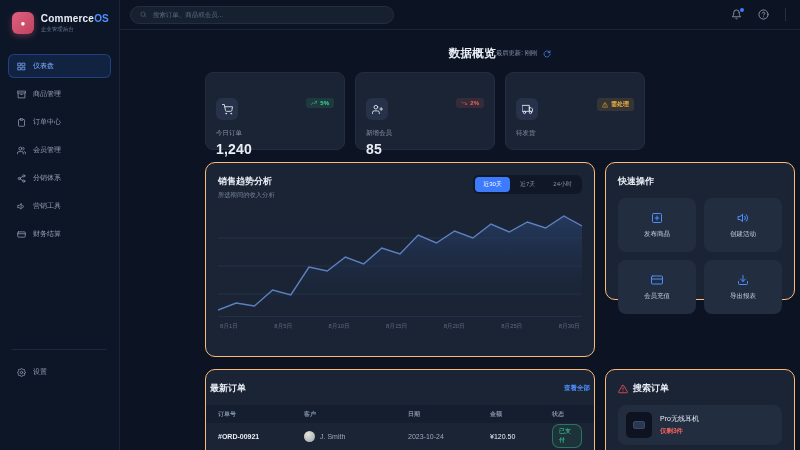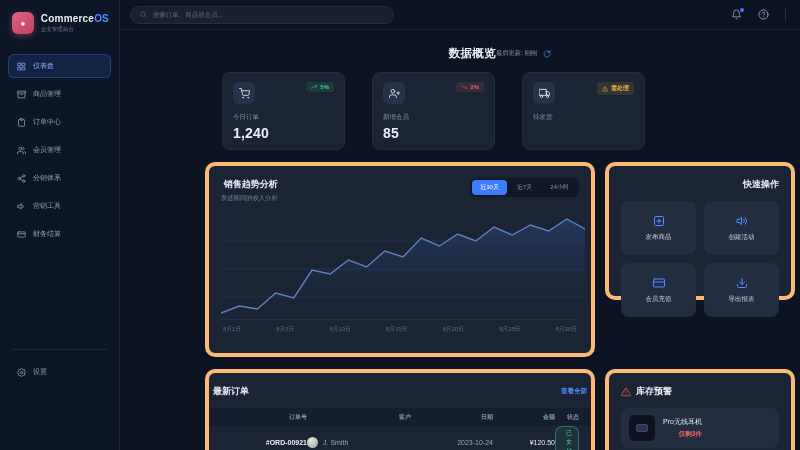--- a/index.html
+++ b/index.html
@@ -39,34 +39,34 @@
   .top-div { width:1px; height:13px; background:#243049; }
 
   
   .main { flex:1; padding:16px 5px 0 85px; overflow:hidden; }
   .page-head { display:flex; align-items:center; justify-content:center; }
   .page-title { font-size:11.5px; font-weight:bold; letter-spacing:.3px; }
   .updated { display:flex; align-items:center; gap:6px; font-size:6.3px; color:#8694aa; }
   .updated svg { width:8px; height:8px; color:#4f8efd; cursor:pointer; }
 
   .cards { margin-top:11px; display:grid; grid-template-columns:repeat(4,1fr); gap:10px; }
-  .card { background:#1b2434; border:1px solid #222d42; border-radius:8px; padding:9px 10px; height:78px;margin-left:17px; }
+  .card { background:#1b2434; border:1px solid #222d42; border-radius:8px; padding:25px 10px; height:78px; }
   .card-top { display:flex; justify-content:space-between; align-items:flex-start; }
   .tile { width:22px; height:22px; border-radius:6px; background:#27324a; color:#dbe4f0; display:flex; align-items:center; justify-content:center; }
   .tile svg { width:11px; height:11px; }
   .badge { display:flex; align-items:center; gap:3px; font-size:6px; padding:2px 5px; border-radius:3px; font-weight:bold; }
   .badge svg { width:6px; height:6px; }
   .badge.up   { color:#3ddc97; background:rgba(61,220,151,.12); }
   .badge.down { color:#f3655f; background:rgba(243,101,95,.12); }
   .badge.warn { color:#f3b13f; background:rgba(243,177,63,.12); }
   .card-label { margin-top:9px; font-size:6.5px; color:#8694aa; }
   .card-value { margin-top:3px; font-size:14px; font-weight:bold; letter-spacing:.2px; }
 
   .mid-row { margin-top:12px; display:grid; grid-template-columns:390px 1fr; gap:10px; }
-  .panel { background:#1b2434; border:4px solid #fdba74; border-radius:10px;text-align:right; }
+  .panel { background:#1b2434; border:1px solid #fdba74; border-radius:10px; }
   .chart-panel { padding:12px; height:195px; }
   .chart-head { display:flex; justify-content:space-between; align-items:flex-start; }
   .panel-title { font-size:9px; font-weight:bold; }
   .panel-sub { font-size:6.3px; color:#76849a; margin-top:3px; }
   .seg { display:flex; gap:2px; background:#101827; border-radius:6px; padding:2px; }
   .seg-btn { font-size:6px; color:#8694aa; padding:3px 8px; border-radius:4px; cursor:pointer; white-space:nowrap; }
   .seg-btn.active { background:#3d7bfd; color:#fff; }
   .chart-wrap { margin-top:8px; border-bottom:1px solid #243049; }
   .x-labels { display:flex; justify-content:space-between; font-size:5.8px; color:#5d6b82; margin-top:5px; padding:0 2px; }
 
@@ -392,21 +392,21 @@
         </div>
       </div>
 
       <div class="panel inv-panel">
         <div class="inv-head">
           <svg class="ic" viewBox="0 0 24 24">
               <path d="M10.29 3.86L1.82 18a2 2 0 0 0 1.71 3h16.94a2 2 0 0 0 1.71-3L13.71 3.86a2 2 0 0 0-3.42 0z"></path>
               <line x1="12" y1="9" x2="12" y2="13"></line>
               <line x1="12" y1="17" x2="12.01" y2="17"></line>
             </svg>
-          <div class="panel-title">库存预警</div>
+          <div class="panel-title">搜索订单</div>
         </div>
         <div class="inv-item">
           <div class="thumb">
               <div class="thumb-inner"></div>
             </div>
           <div>
             <div class="inv-name">Pro无线耳机</div>
             <div class="inv-stock">仅剩3件</div>
           </div>
         </div>

